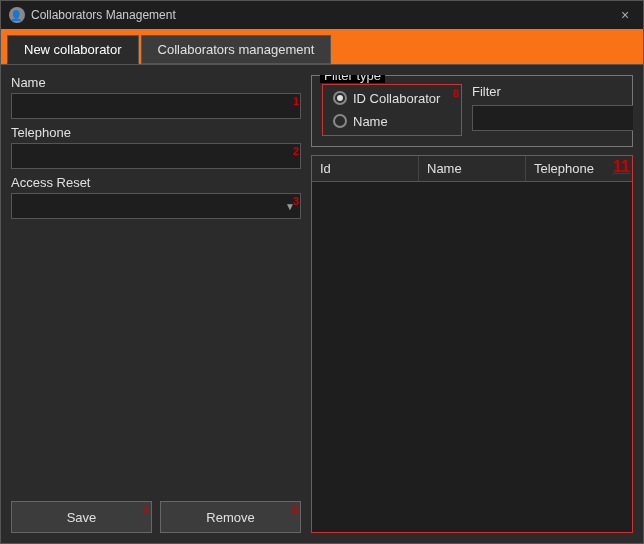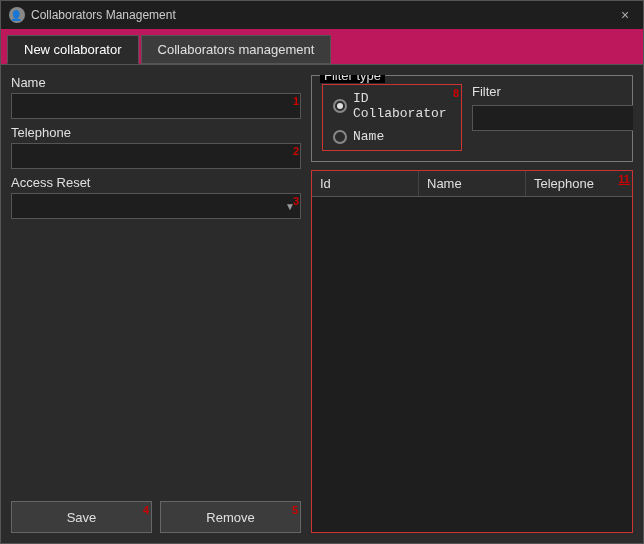--- a/index.html
+++ b/index.html
@@ -62,21 +62,21 @@
       display: flex;
       align-items: center;
       justify-content: center;
       cursor: pointer;
       color: #aaa;
       font-size: 14px;
     }
 
     .tabs {
       display: flex;
-      background: #be185d;
+      background: #f97316;
       border-bottom: 1px solid #555;
       flex-shrink: 0;
       padding: 6px 6px 0 6px;
       gap: 2px;
     }
 
     .tab {
       padding: 6px 16px;
       cursor: pointer;
       border: 1px solid #555;
@@ -231,25 +231,24 @@
       padding: 6px 10px;
       display: flex;
       flex-direction: column;
       gap: 8px;
       min-width: 140px;
       position: relative;
     }
 
     .radio-label {
       display: flex;
-      align-items: center;
+      align-items: flex-start;
       gap: 6px;
       cursor: pointer;
       font-size: 13px;
-      font-family: Liberation Mono, monospace;
     }
 
     .radio-input {
       width: 14px;
       height: 14px;
       border-radius: 50%;
       border: 2px solid #888;
       background: transparent;
       display: flex;
       align-items: center;
@@ -335,21 +334,21 @@
 
     .table-col:last-child {
       border-right: none;
     }
 
     .table-col-number {
       position: absolute;
       right: 2px;
       top: 2px;
       color: #cc0000;
-      font-size: 11px;
+      font-size: 16px;
       font-weight: bold;
       text-decoration: underline;
     }
 
     .table-body {
       flex: 1;
       background: #1e1e1e;
       overflow-y: auto;
     }
 

